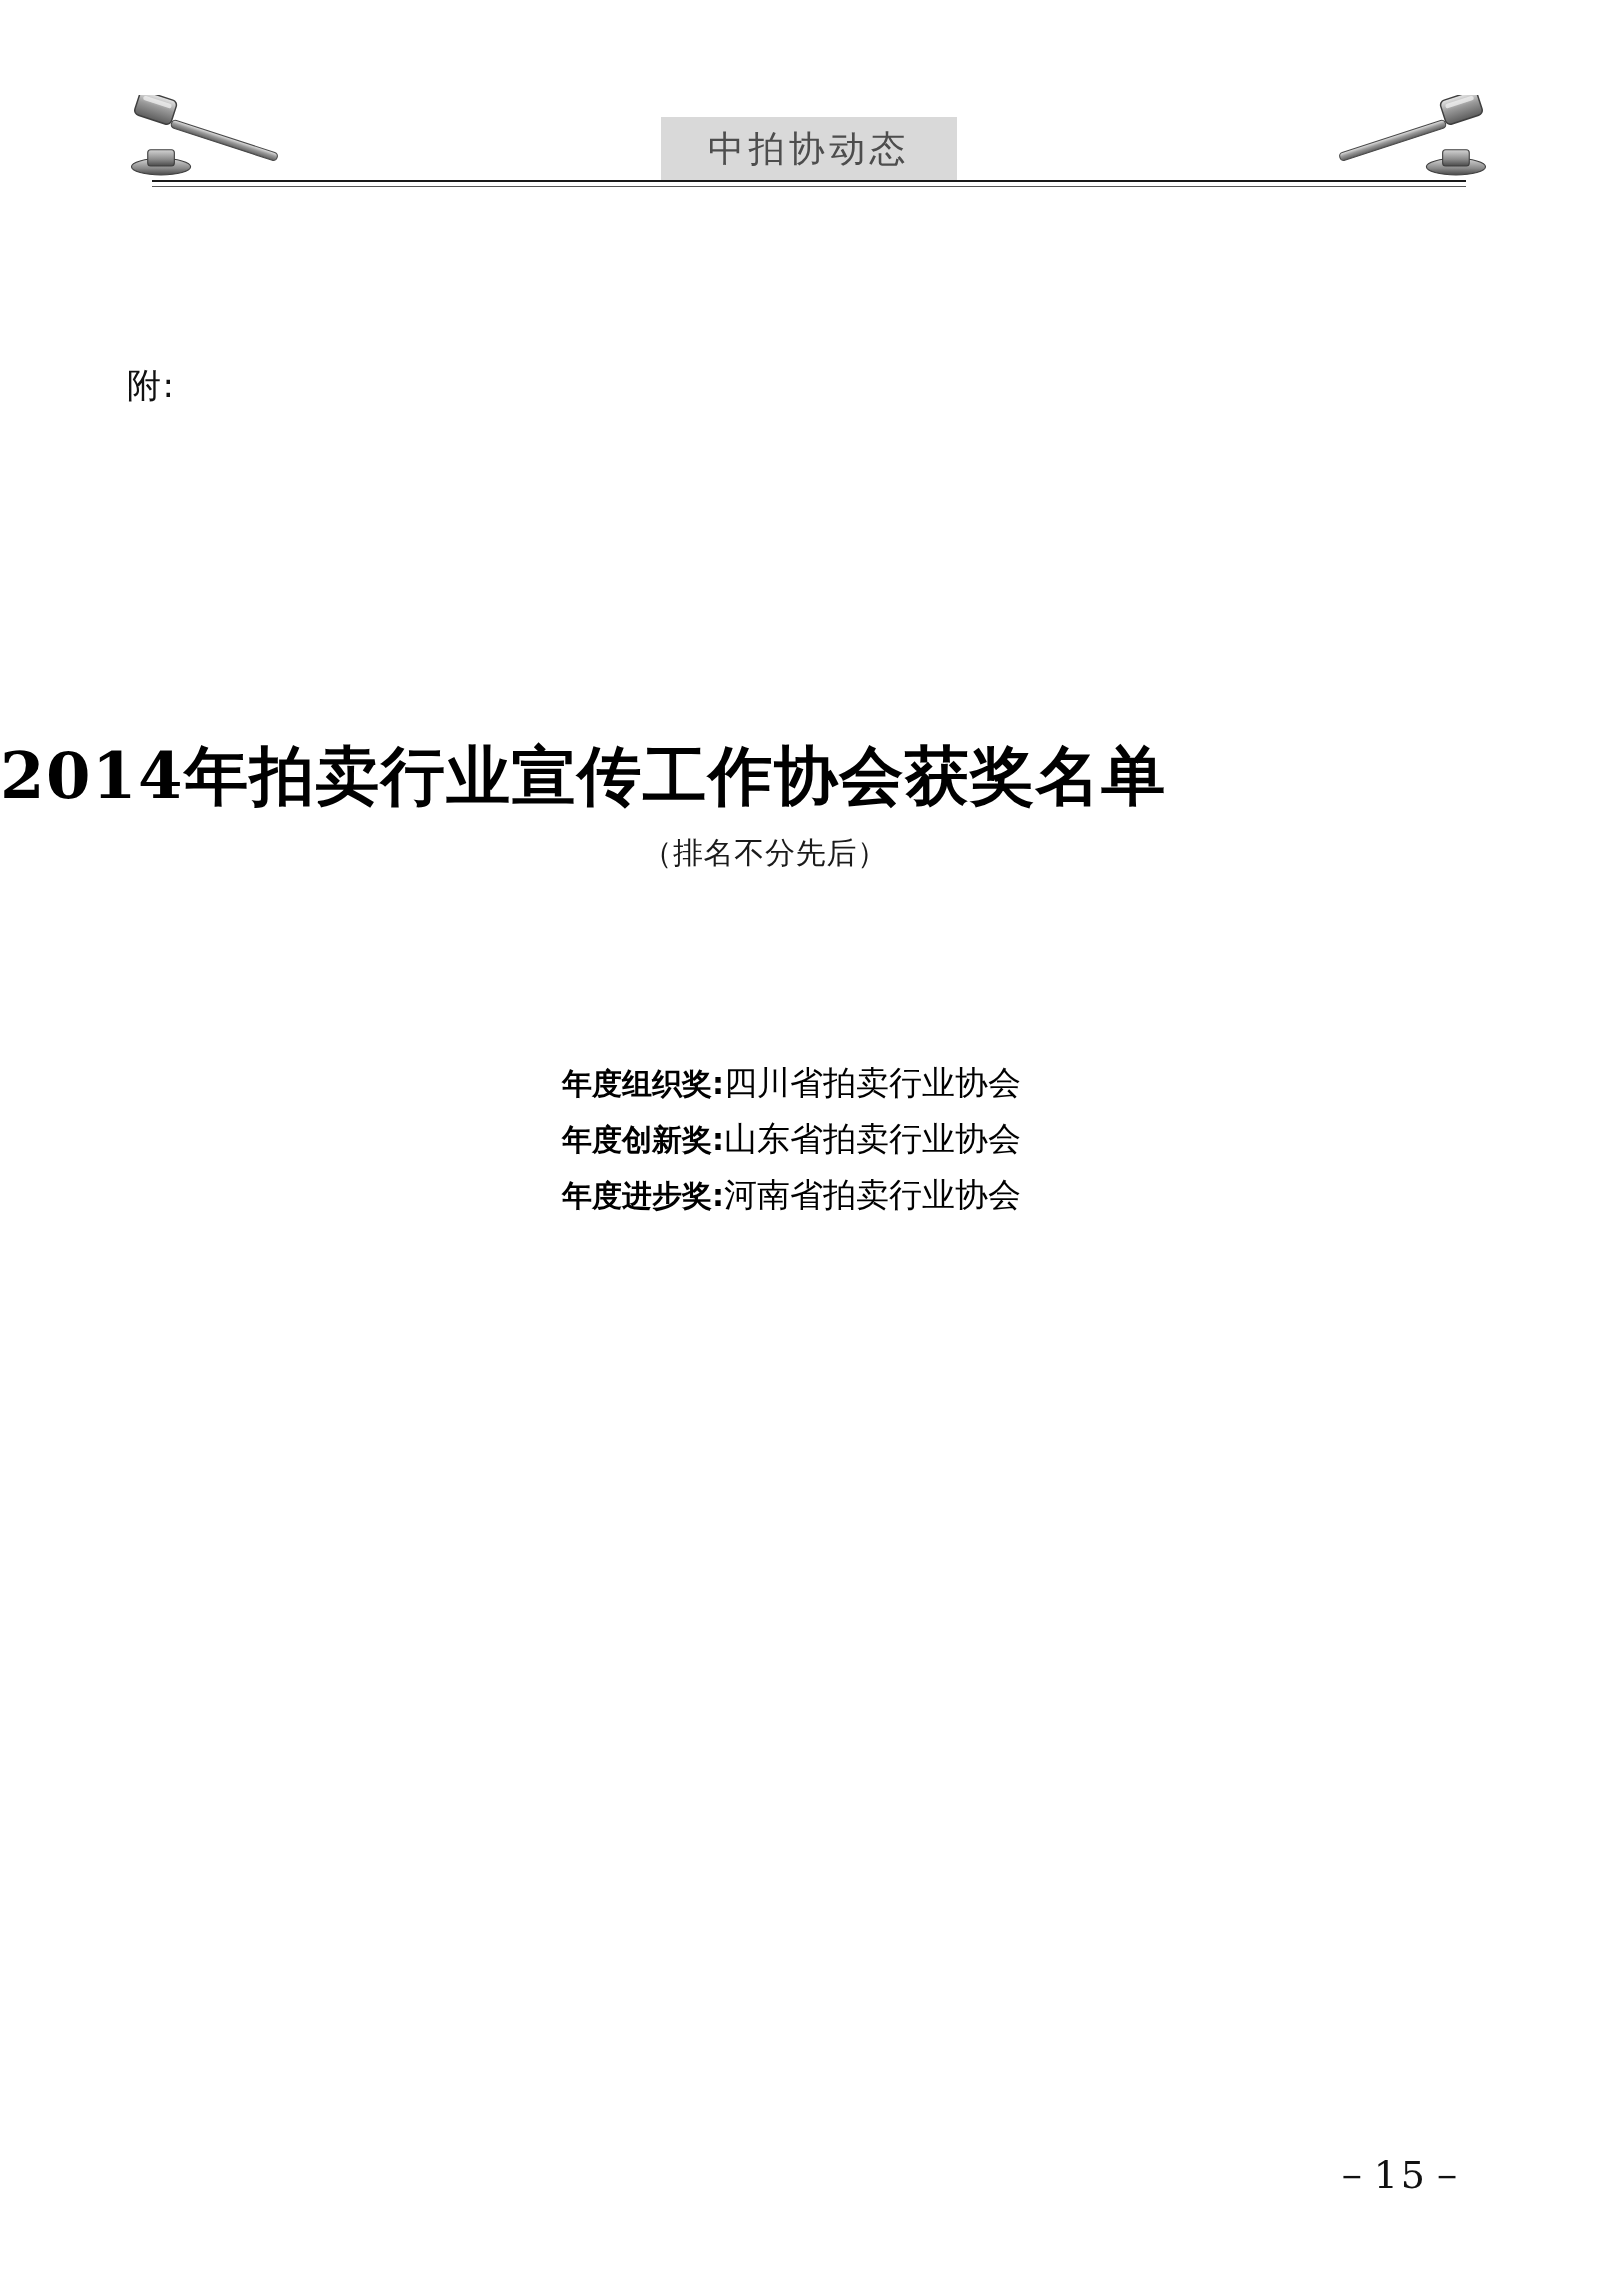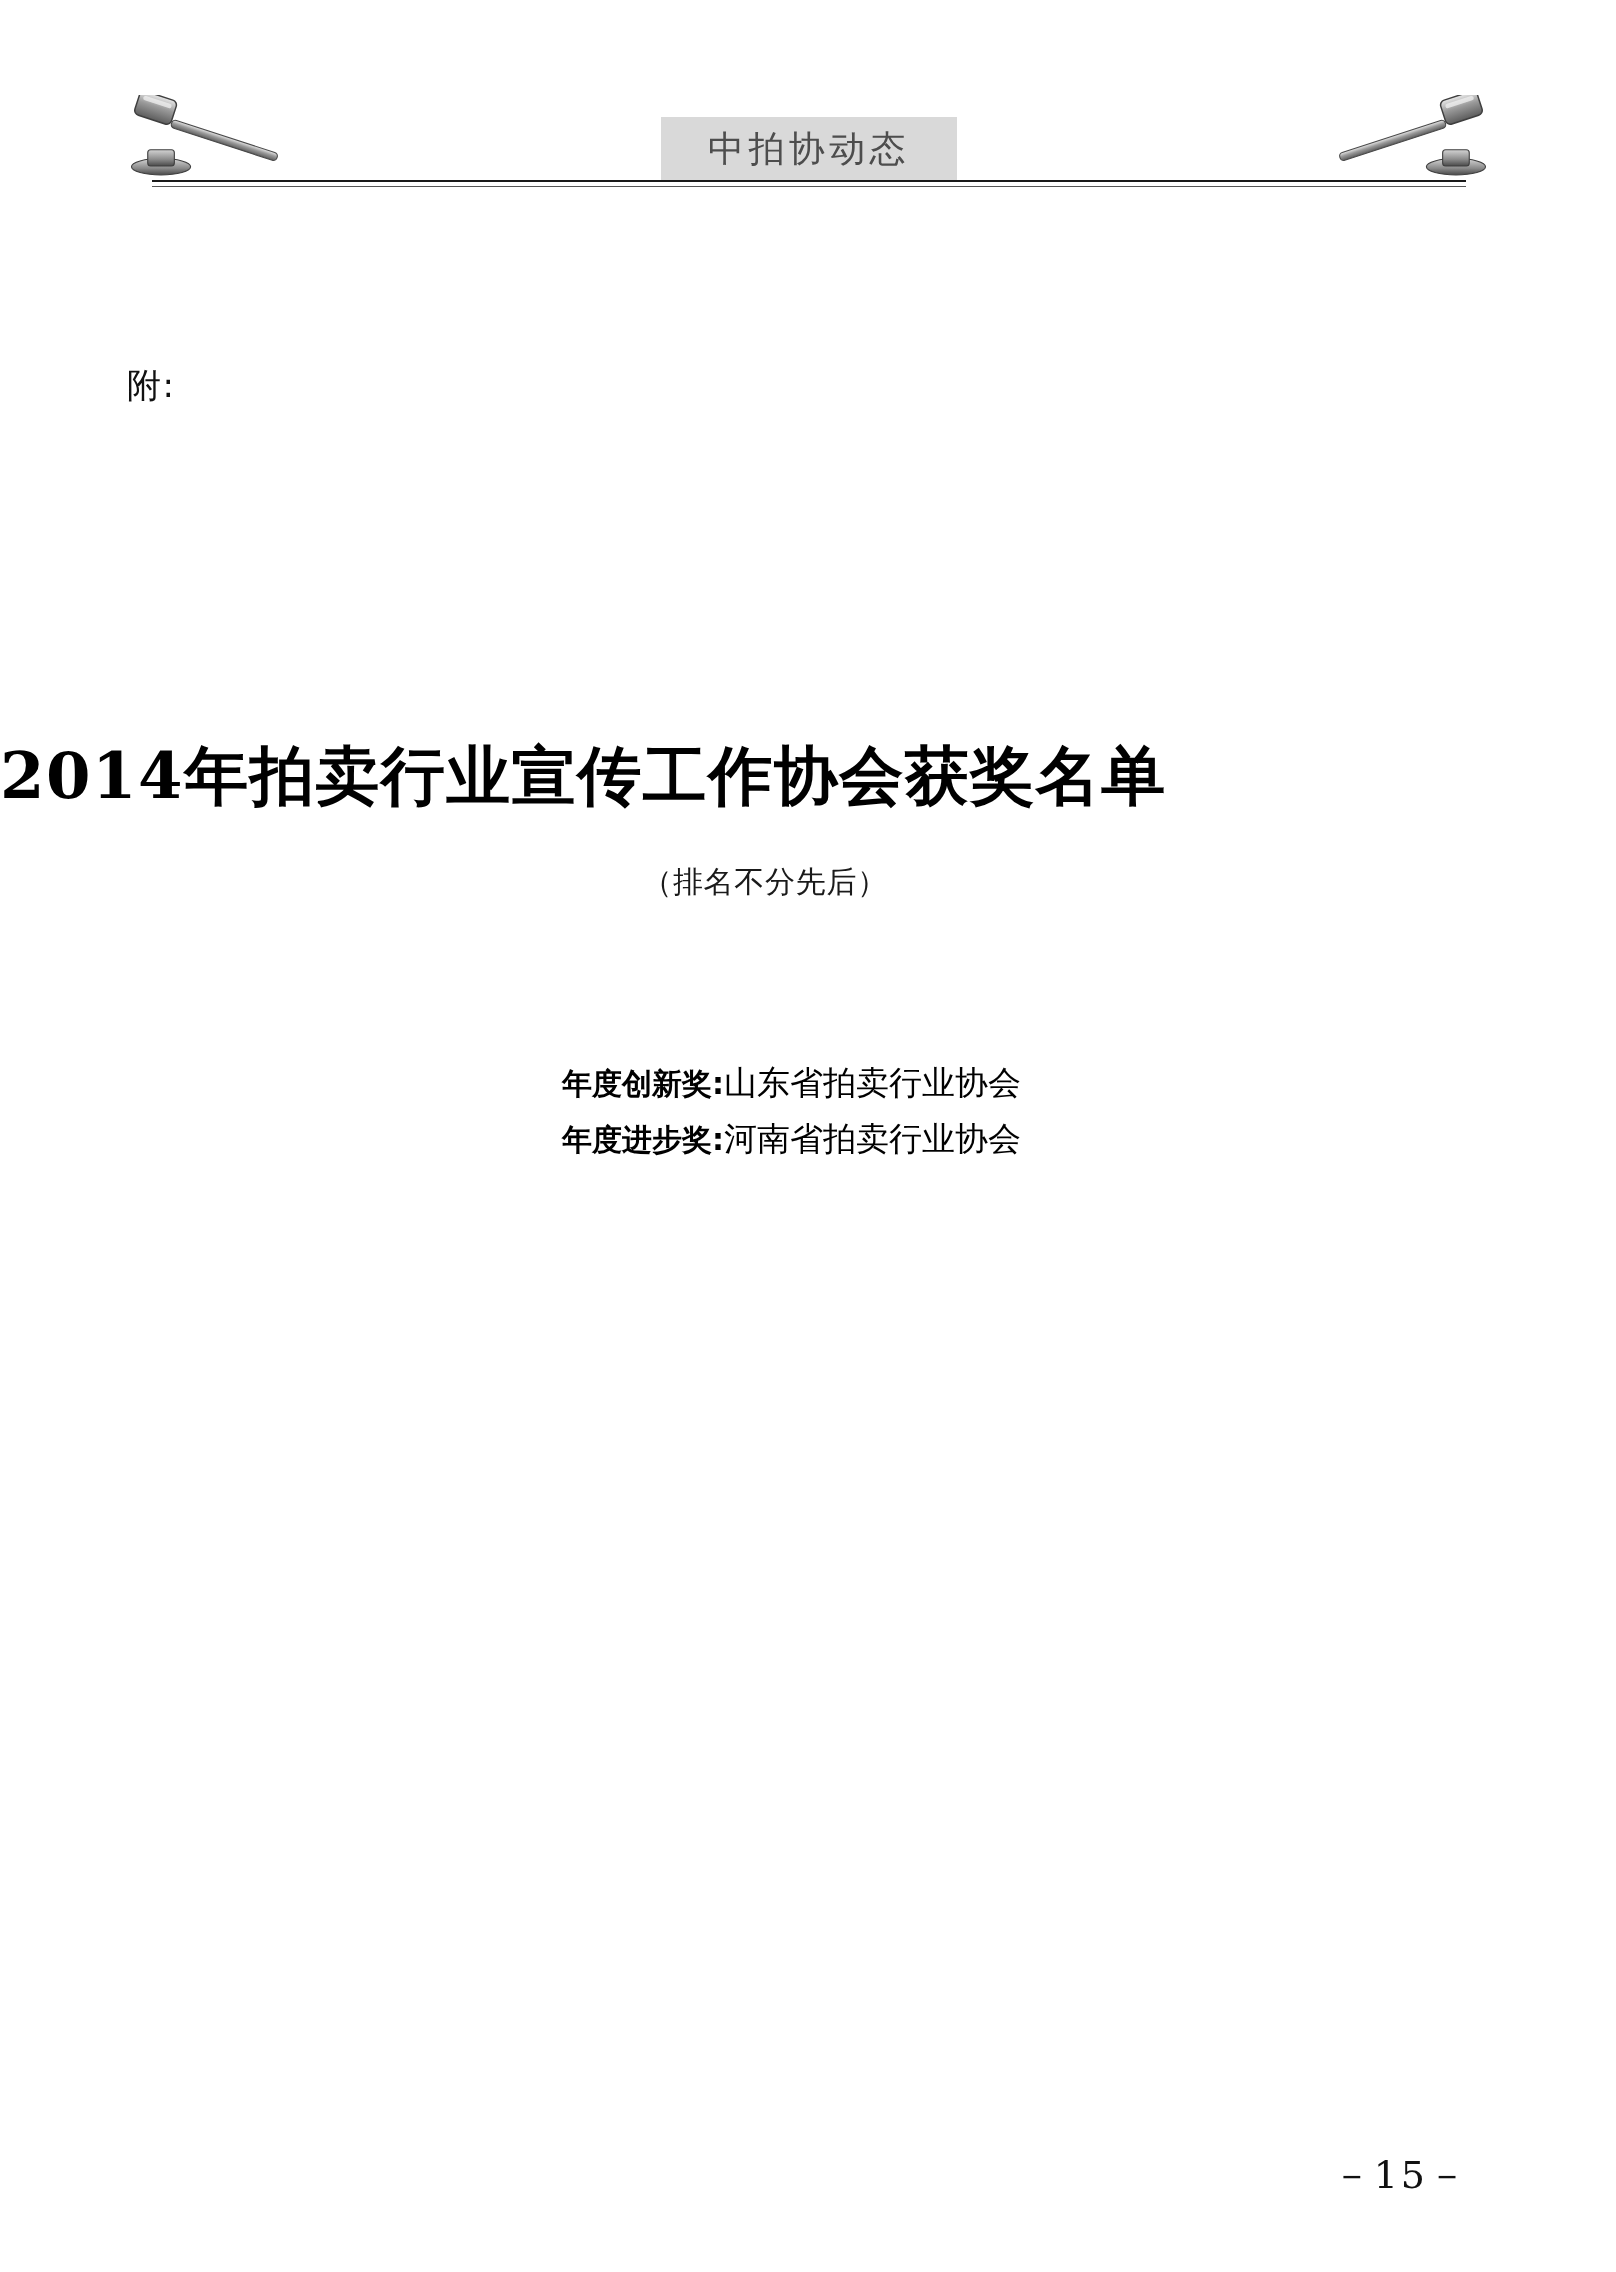--- a/index.html
+++ b/index.html
@@ -84,21 +84,21 @@
     text-align: left;
     font-family: "DejaVu Serif", serif;
     font-weight: bold;
     font-size: 64px;
     letter-spacing: 1.5px;
     color: #000;
   }
   .doc-subtitle {
     position: absolute;
     left: 0;
-    top: 862px;
+    top: 833px;
     width: 1530px;
     text-align: center;
     font-family: "DejaVu Serif", serif;
     font-size: 30px;
     letter-spacing: 0.7px;
     color: #1a1a1a;
   }
 
   .award-list {
     position: absolute;
@@ -201,20 +201,23 @@
   <div class="header-rule thin"></div>
 </div>
 
 <div class="attach-label">附:</div>
 
 <div class="doc-title">2014年拍卖行业宣传工作协会获奖名单</div>
 <div class="doc-subtitle">（排名不分先后）</div>
 
 <div class="award-list">
   <div class="award-row">
+    <span class="award-label">年度组织奖</span><span class="award-sep">:</span><span class="award-value">四川省拍卖行业协会</span>
+  </div>
+  <div class="award-row">
     <span class="award-label">年度创新奖</span><span class="award-sep">:</span><span class="award-value">山东省拍卖行业协会</span>
   </div>
   <div class="award-row">
     <span class="award-label">年度进步奖</span><span class="award-sep">:</span><span class="award-value">河南省拍卖行业协会</span>
   </div>
 </div>
 
 <div class="page-number">－15－</div>
 
 

